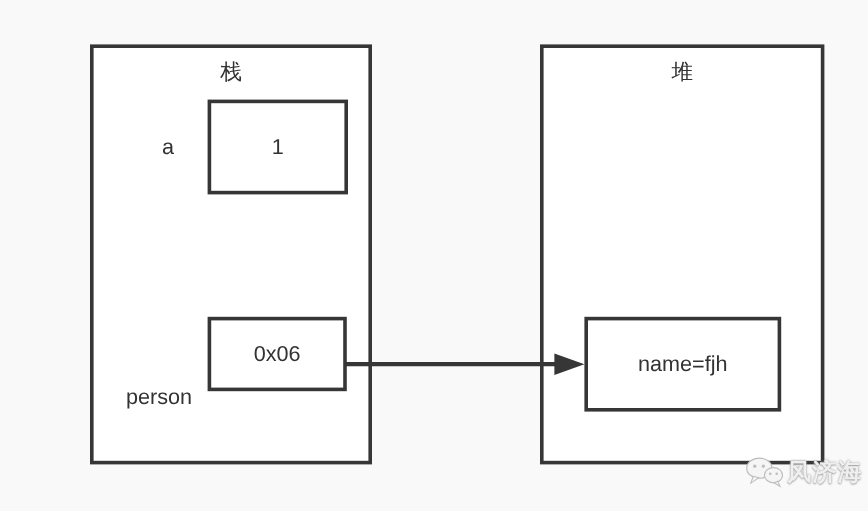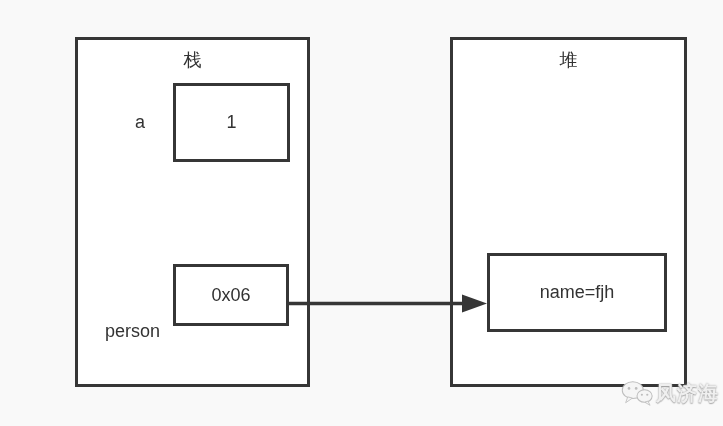--- a/index.html
+++ b/index.html
@@ -89,21 +89,21 @@
   <div class="var-label" style="left:90px; top:112px; width:55px;">a</div>
   <div class="inner-box" style="left:173px; top:83px; width:117px; height:79px;">
     <span>1</span>
   </div>
 
   <div class="var-label" style="left:60px; top:293px; width:100px;margin-top:28px;">person</div>
   <div class="inner-box" style="left:173px; top:264px; width:116px; height:62px;">
     <span>0x06</span>
   </div>
 
-  <div class="inner-box" style="left:487px; top:253px; width:180px; height:79px;text-align:center;">
+  <div class="inner-box" style="left:487px; top:264px; width:164px; height:79px;text-align:center;">
     <span>name=fjh</span>
   </div>
 
   <svg id="arrow-layer" viewBox="0 0 723 426" xmlns="http://www.w3.org/2000/svg">
     <line x1="288" y1="303.5" x2="465" y2="303.5" stroke="#363636" stroke-width="3.5"></line>
     <polygon points="487,303.5 462,294.5 462,312.5" fill="#363636"></polygon>
   </svg>
 
   <div id="watermark">
     <svg width="32" height="27" viewBox="0 0 38 32">

